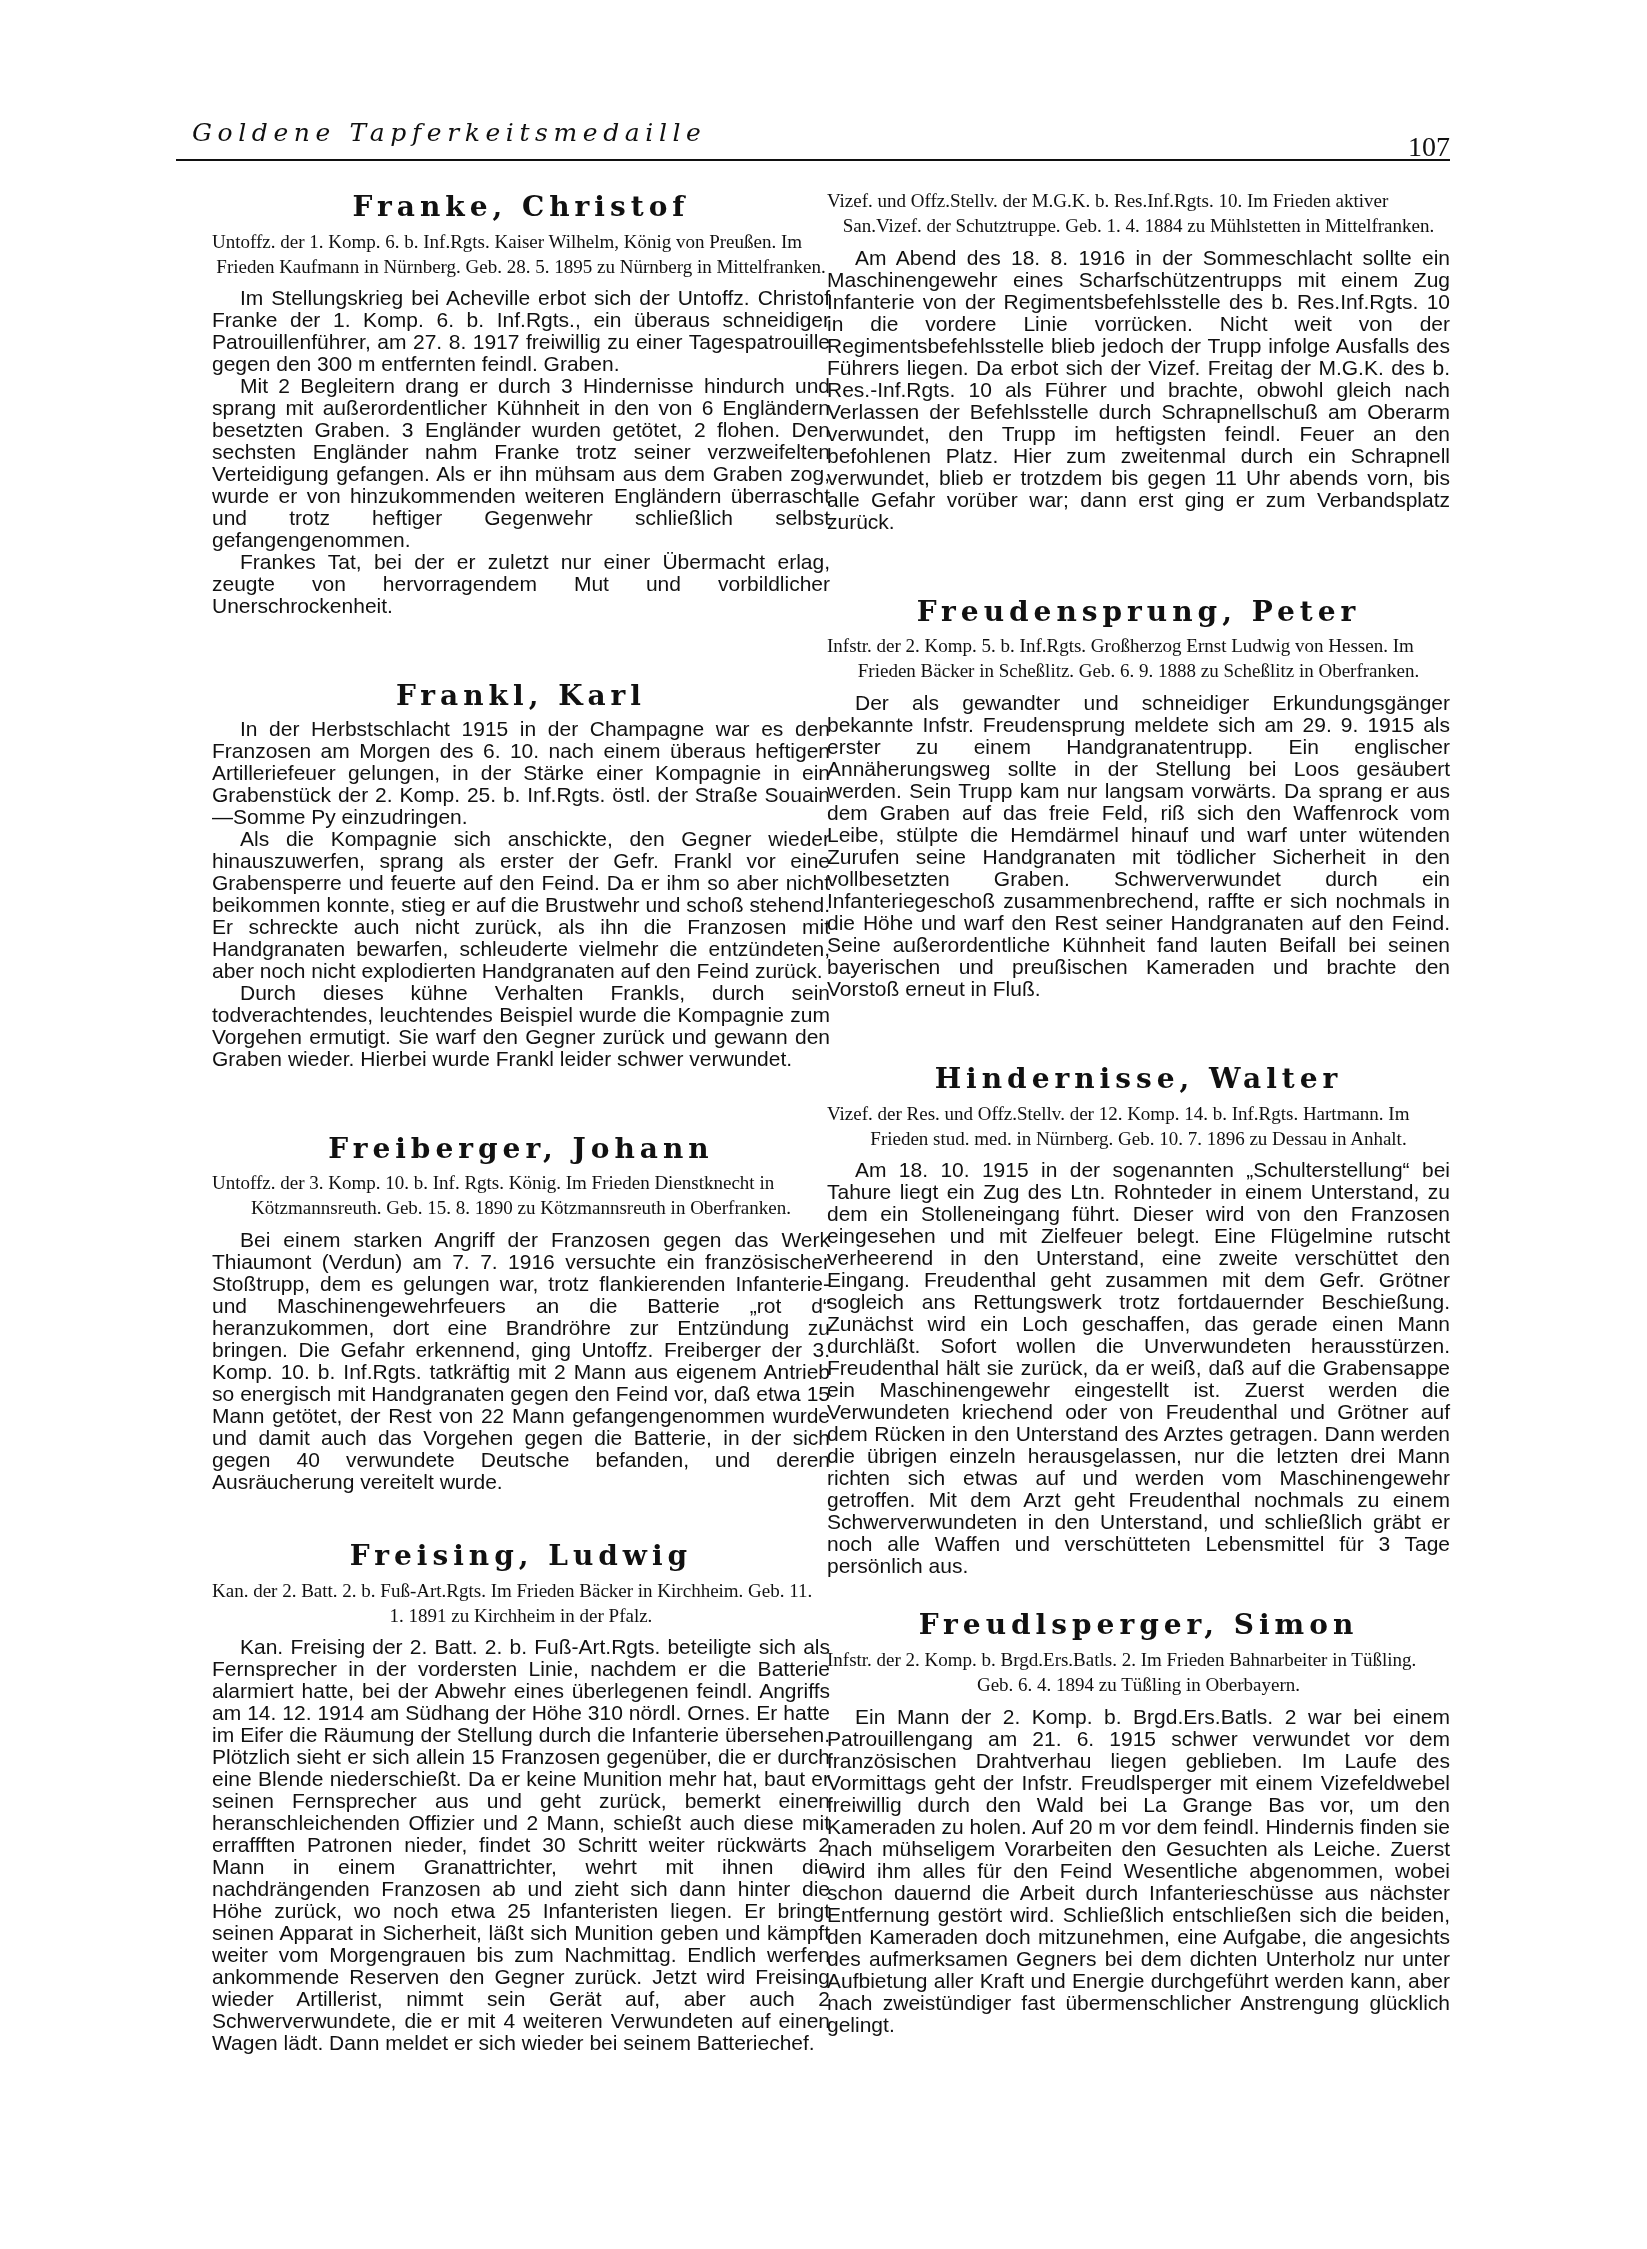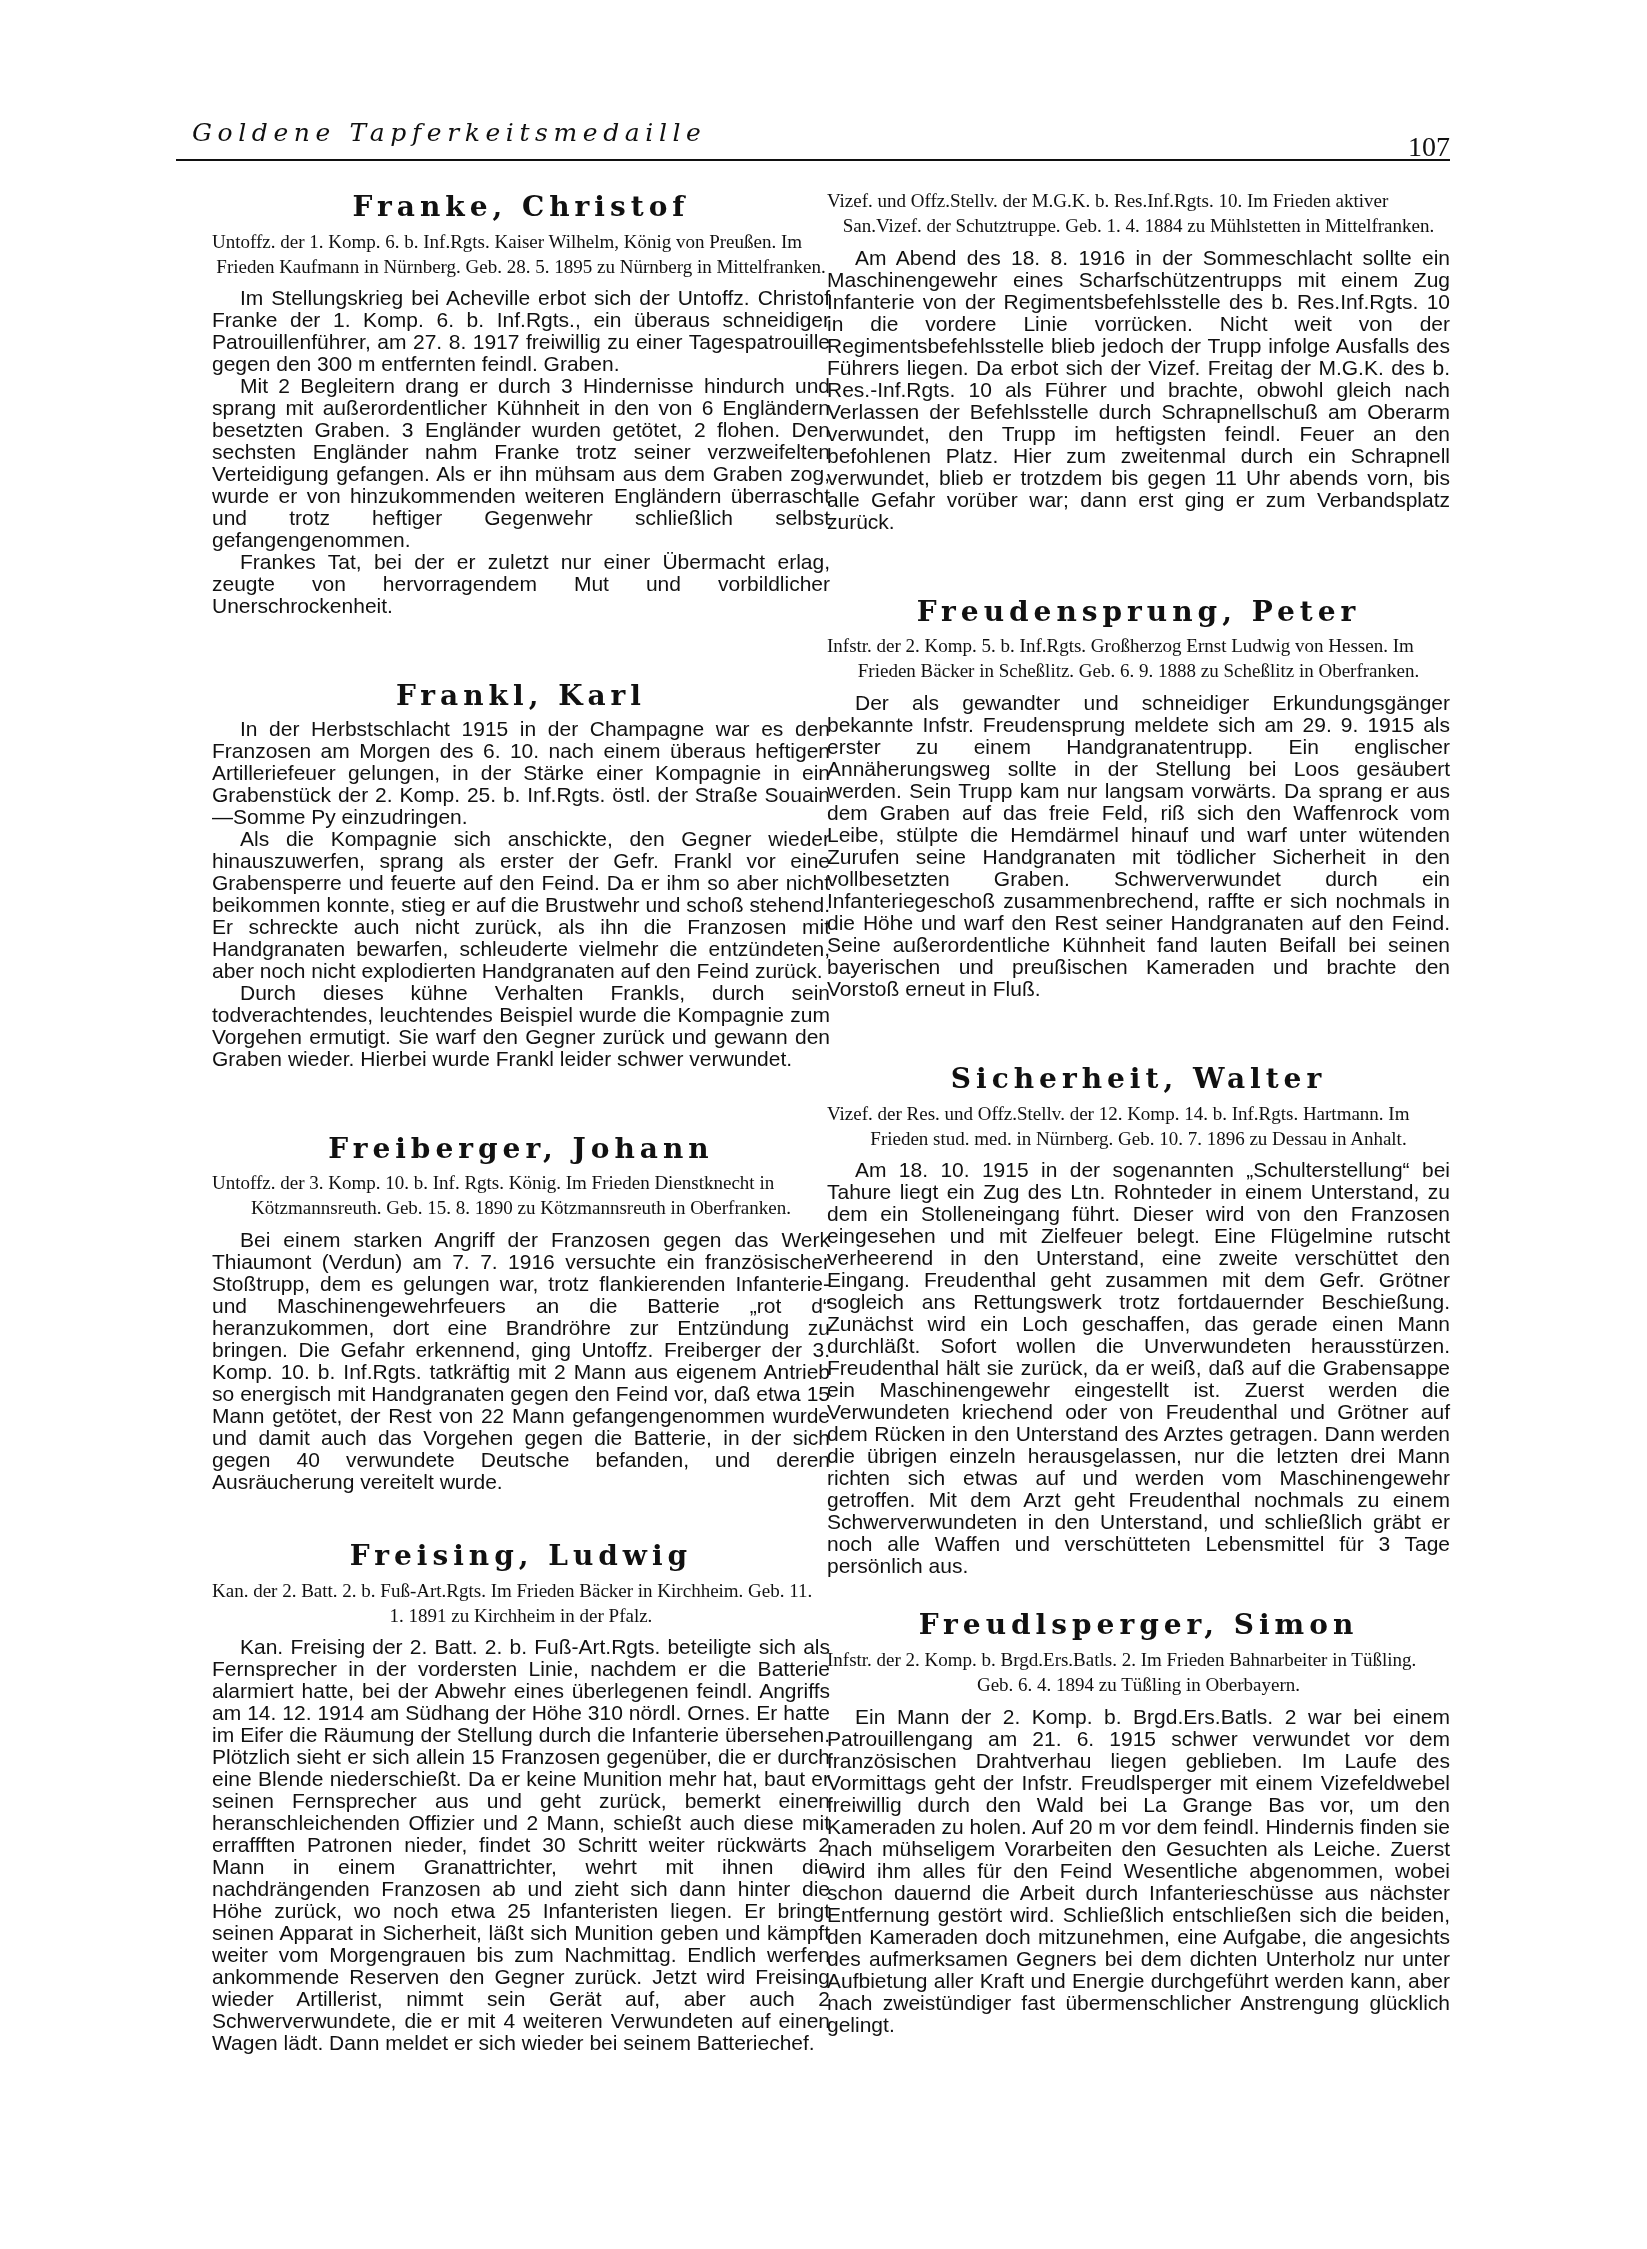--- a/index.html
+++ b/index.html
@@ -89,21 +89,21 @@
   <section class="entry">
     <h2 class="entry-name">Freudensprung, Peter</h2>
     <div class="entry-info">Infstr. der 2. Komp. 5. b. Inf.Rgts. Großherzog Ernst Ludwig von Hessen. Im Frieden Bäcker in Scheßlitz. Geb. 6. 9. 1888 zu Scheßlitz in Oberfranken.</div>
     <div class="entry-body">
       <p>Der als gewandter und schneidiger Erkundungsgänger bekannte Infstr. Freudensprung meldete sich am 29. 9. 1915 als erster zu einem Handgranatentrupp. Ein englischer Annäherungsweg sollte in der Stellung bei Loos gesäubert werden. Sein Trupp kam nur langsam vorwärts. Da sprang er aus dem Graben auf das freie Feld, riß sich den Waffenrock vom Leibe, stülpte die Hemdärmel hinauf und warf unter wütenden Zurufen seine Handgranaten mit tödlicher Sicherheit in den vollbesetzten Graben. Schwerverwundet durch ein Infanteriegeschoß zusammenbrechend, raffte er sich nochmals in die Höhe und warf den Rest seiner Handgranaten auf den Feind. Seine außerordentliche Kühnheit fand lauten Beifall bei seinen bayerischen und preußischen Kameraden und brachte den Vorstoß erneut in Fluß.</p>
     </div>
   </section>
   <div class="gap-lg"></div>
 
   <section class="entry">
-    <h2 class="entry-name">Sicherheit, Walter</h2>
+    <h2 class="entry-name">Hindernisse, Walter</h2>
     <div class="entry-info">Vizef. der Res. und Offz.Stellv. der 12. Komp. 14. b. Inf.Rgts. Hartmann. Im Frieden stud. med. in Nürnberg. Geb. 10. 7. 1896 zu Dessau in Anhalt.</div>
     <div class="entry-body">
       <p>Am 18. 10. 1915 in der sogenannten „Schulterstellung“ bei Tahure liegt ein Zug des Ltn. Rohnteder in einem Unterstand, zu dem ein Stolleneingang führt. Dieser wird von den Franzosen eingesehen und mit Zielfeuer belegt. Eine Flügelmine rutscht verheerend in den Unterstand, eine zweite verschüttet den Eingang. Freudenthal geht zusammen mit dem Gefr. Grötner sogleich ans Rettungswerk trotz fortdauernder Beschießung. Zunächst wird ein Loch geschaffen, das gerade einen Mann durchläßt. Sofort wollen die Unverwundeten herausstürzen. Freudenthal hält sie zurück, da er weiß, daß auf die Grabensappe ein Maschinengewehr eingestellt ist. Zuerst werden die Verwundeten kriechend oder von Freudenthal und Grötner auf dem Rücken in den Unterstand des Arztes getragen. Dann werden die übrigen einzeln herausgelassen, nur die letzten drei Mann richten sich etwas auf und werden vom Maschinengewehr getroffen. Mit dem Arzt geht Freudenthal nochmals zu einem Schwerverwundeten in den Unterstand, und schließlich gräbt er noch alle Waffen und verschütteten Lebensmittel für 3 Tage persönlich aus.</p>
     </div>
   </section>
   <div class="gap-sm"></div>
 
   <section class="entry">
     <h2 class="entry-name">Freudlsperger, Simon</h2>
     <div class="entry-info">Infstr. der 2. Komp. b. Brgd.Ers.Batls. 2. Im Frieden Bahnarbeiter in Tüßling. Geb. 6. 4. 1894 zu Tüßling in Oberbayern.</div>

